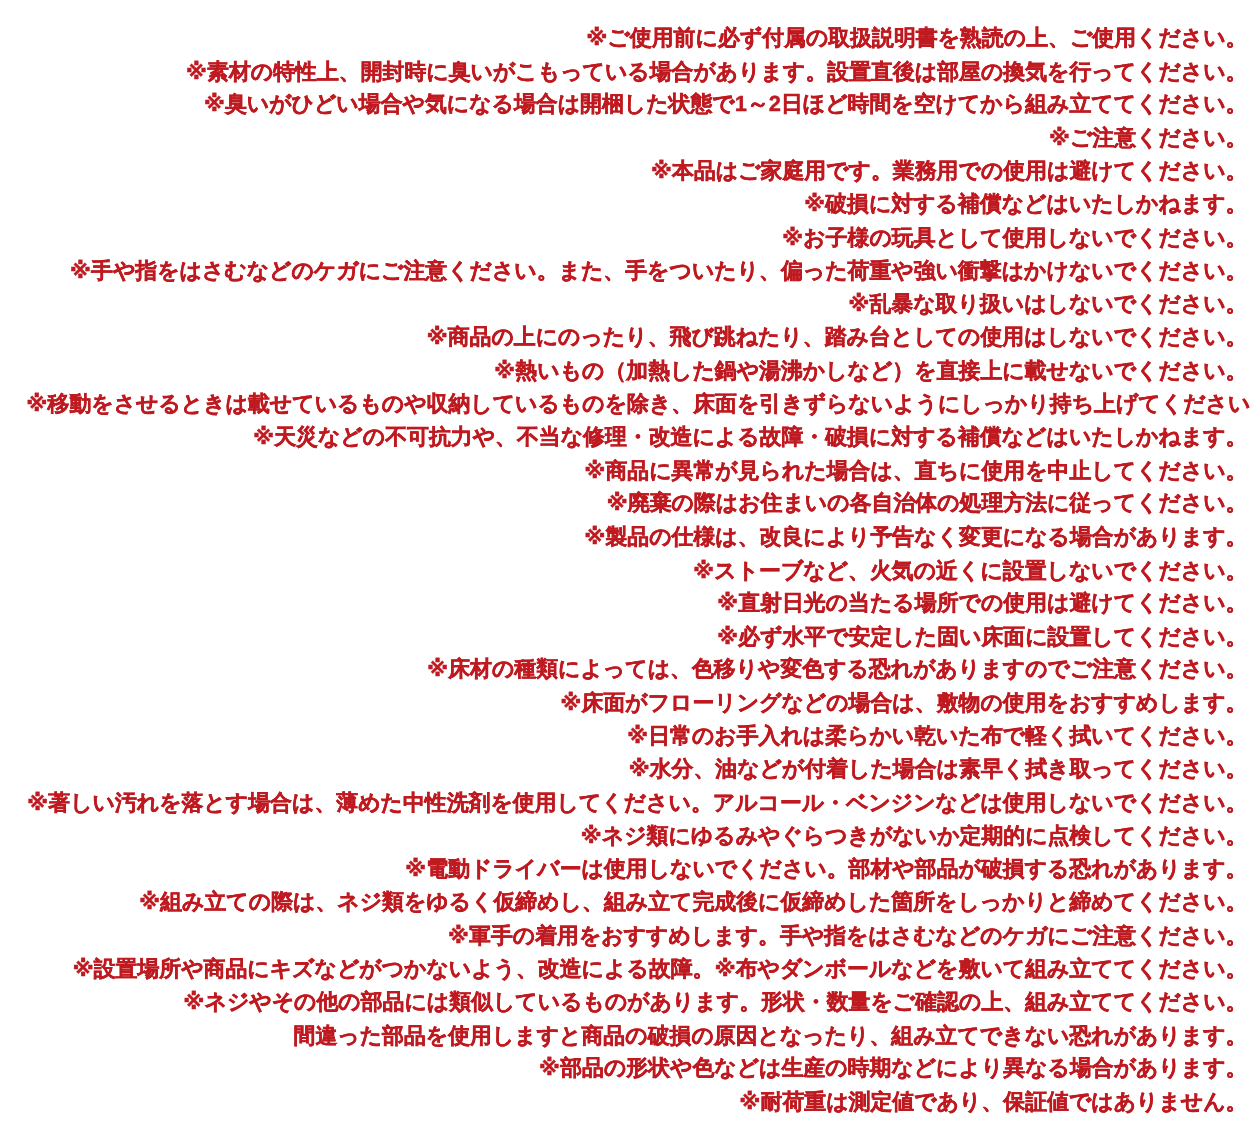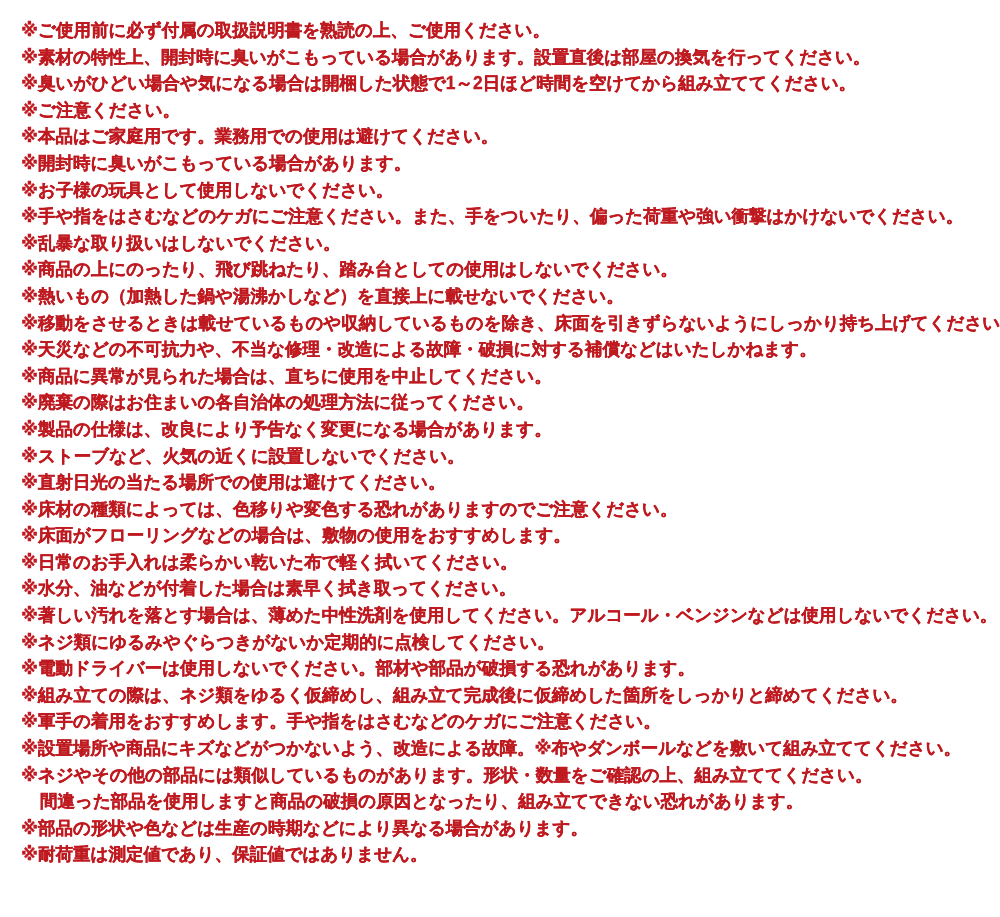--- a/index.html
+++ b/index.html
@@ -8,20 +8,21 @@
     background: #ffffff;
   }
   .page {
     position: relative;
     width: 1000px;
     height: 917px;
     background: #ffffff;
     overflow: hidden;
     box-sizing: border-box;
     padding: 17px 2px 0 21px;
+    text-align: right;
   }
   .notice-line {
     margin: 0;
     padding: 0;
     font-family: "Liberation Sans", "DejaVu Sans", sans-serif;
     font-weight: bold;
     font-size: 17.5px;
     line-height: 26.6px;
     letter-spacing: 0px;
     color: #bf1a20;
@@ -34,33 +35,34 @@
 </style>
 </head>
 <body>
 
 <div class="page">
   <p class="notice-line">※ご使用前に必ず付属の取扱説明書を熟読の上、ご使用ください。</p>
   <p class="notice-line">※素材の特性上、開封時に臭いがこもっている場合があります。設置直後は部屋の換気を行ってください。</p>
   <p class="notice-line">※臭いがひどい場合や気になる場合は開梱した状態で1～2日ほど時間を空けてから組み立ててください。</p>
   <p class="notice-line">※ご注意ください。</p>
   <p class="notice-line">※本品はご家庭用です。業務用での使用は避けてください。</p>
-  <p class="notice-line">※開封時に臭いがこもっている場合があります。</p>
+  <p class="notice-line">※破損に対する補償などはいたしかねます。</p>
   <p class="notice-line">※お子様の玩具として使用しないでください。</p>
   <p class="notice-line">※手や指をはさむなどのケガにご注意ください。また、手をついたり、偏った荷重や強い衝撃はかけないでください。</p>
   <p class="notice-line">※乱暴な取り扱いはしないでください。</p>
   <p class="notice-line">※商品の上にのったり、飛び跳ねたり、踏み台としての使用はしないでください。</p>
   <p class="notice-line">※熱いもの（加熱した鍋や湯沸かしなど）を直接上に載せないでください。</p>
   <p class="notice-line">※移動をさせるときは載せているものや収納しているものを除き、床面を引きずらないようにしっかり持ち上げてください。</p>
   <p class="notice-line">※天災などの不可抗力や、不当な修理・改造による故障・破損に対する補償などはいたしかねます。</p>
   <p class="notice-line">※商品に異常が見られた場合は、直ちに使用を中止してください。</p>
   <p class="notice-line">※廃棄の際はお住まいの各自治体の処理方法に従ってください。</p>
   <p class="notice-line">※製品の仕様は、改良により予告なく変更になる場合があります。</p>
   <p class="notice-line">※ストーブなど、火気の近くに設置しないでください。</p>
   <p class="notice-line">※直射日光の当たる場所での使用は避けてください。</p>
+  <p class="notice-line">※必ず水平で安定した固い床面に設置してください。</p>
   <p class="notice-line">※床材の種類によっては、色移りや変色する恐れがありますのでご注意ください。</p>
   <p class="notice-line">※床面がフローリングなどの場合は、敷物の使用をおすすめします。</p>
   <p class="notice-line">※日常のお手入れは柔らかい乾いた布で軽く拭いてください。</p>
   <p class="notice-line">※水分、油などが付着した場合は素早く拭き取ってください。</p>
   <p class="notice-line">※著しい汚れを落とす場合は、薄めた中性洗剤を使用してください。アルコール・ベンジンなどは使用しないでください。</p>
   <p class="notice-line">※ネジ類にゆるみやぐらつきがないか定期的に点検してください。</p>
   <p class="notice-line">※電動ドライバーは使用しないでください。部材や部品が破損する恐れがあります。</p>
   <p class="notice-line">※組み立ての際は、ネジ類をゆるく仮締めし、組み立て完成後に仮締めした箇所をしっかりと締めてください。</p>
   <p class="notice-line">※軍手の着用をおすすめします。手や指をはさむなどのケガにご注意ください。</p>
   <p class="notice-line">※設置場所や商品にキズなどがつかないよう、改造による故障。※布やダンボールなどを敷いて組み立ててください。</p>

